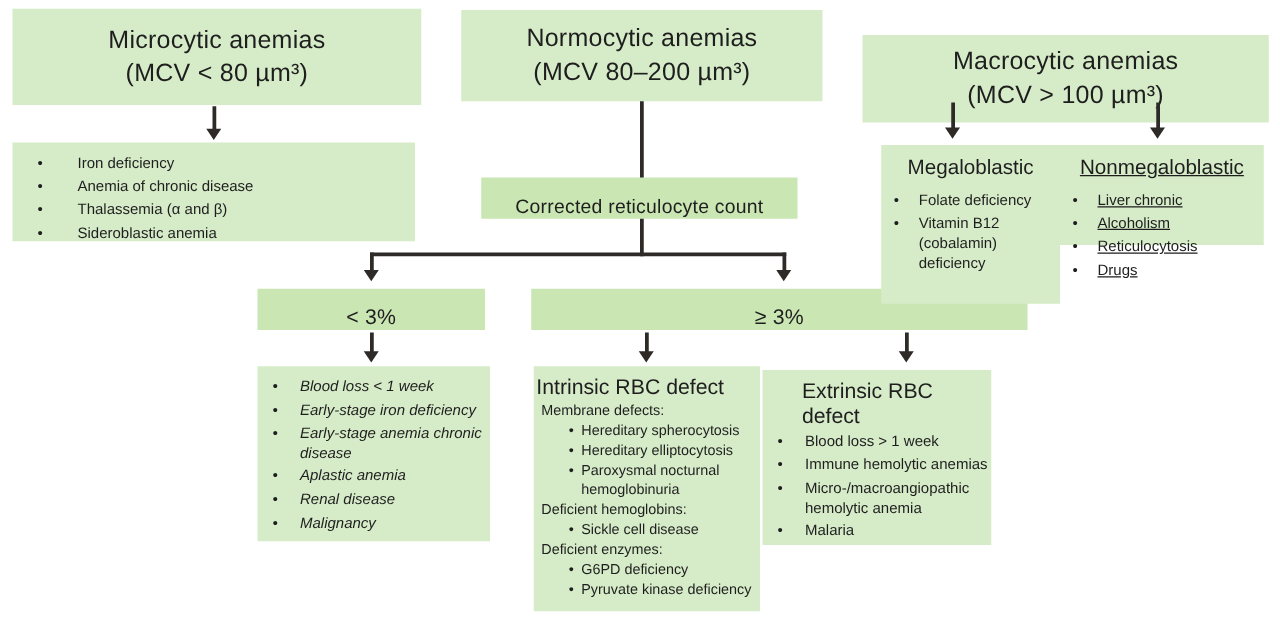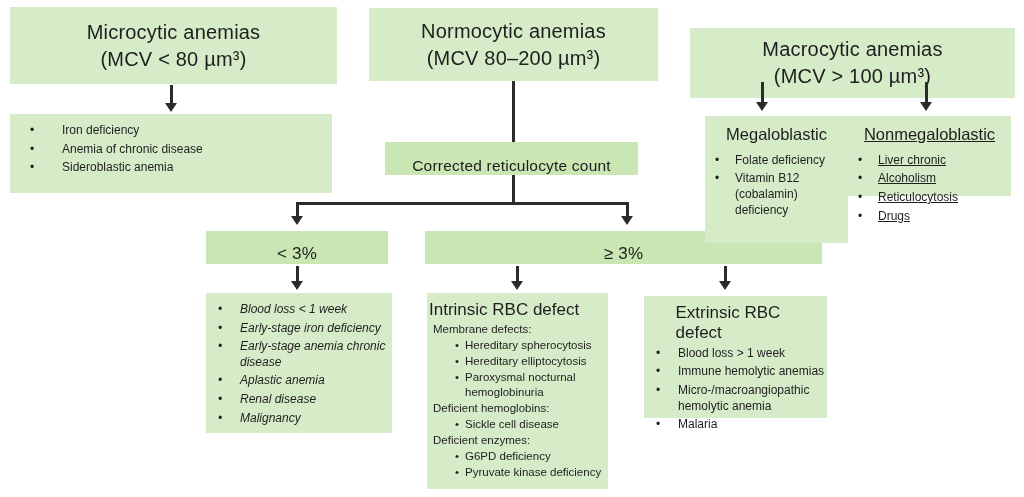--- a/index.html
+++ b/index.html
@@ -68,20 +68,21 @@
 
   <div>
     <div class="v" style="left:170px;top:85px;height:19px;"></div>
     <div class="ah" style="left:165px;top:103px;"></div>
   </div>
 
   <div class="box" style="left:10px;top:114px;width:322px;height:79px;padding-top:9px;">
     <ul class="blist wide-ind">
       <li>Iron deficiency</li>
       <li>Anemia of chronic disease</li>
+      <li>Thalassemia (α and β)</li>
       <li>Sideroblastic anemia</li>
     </ul>
   </div>
 
   <div class="v" style="left:512px;top:81px;height:62px;"></div>
 
   <div class="label-box" style="left:385px;top:142px;width:253px;height:33px;font-size:15.5px;">
     <span>Corrected reticulocyte count</span>
   </div>
 
@@ -141,21 +142,21 @@
         <li>Sickle cell disease</li>
       </ul>
       <div class="int-head">Deficient enzymes:</div>
       <ul>
         <li>G6PD deficiency</li>
         <li>Pyruvate kinase deficiency</li>
       </ul>
     </div>
   </div>
 
-  <div class="box" style="left:644px;top:296px;width:183px;height:122px;">
+  <div class="box" style="left:610px;top:296px;width:183px;height:140px;">
     <div class="rbc-title" style="width:120px;margin-left:auto;margin-right:auto;">Extrinsic RBC defect</div>
     <ul class="blist med-ind">
       <li>Blood loss &gt; 1 week</li>
       <li>Immune hemolytic anemias</li>
       <li>Micro-/macroangiopathic hemolytic anemia</li>
       <li>Malaria</li>
     </ul>
   </div>
 
   <div>

